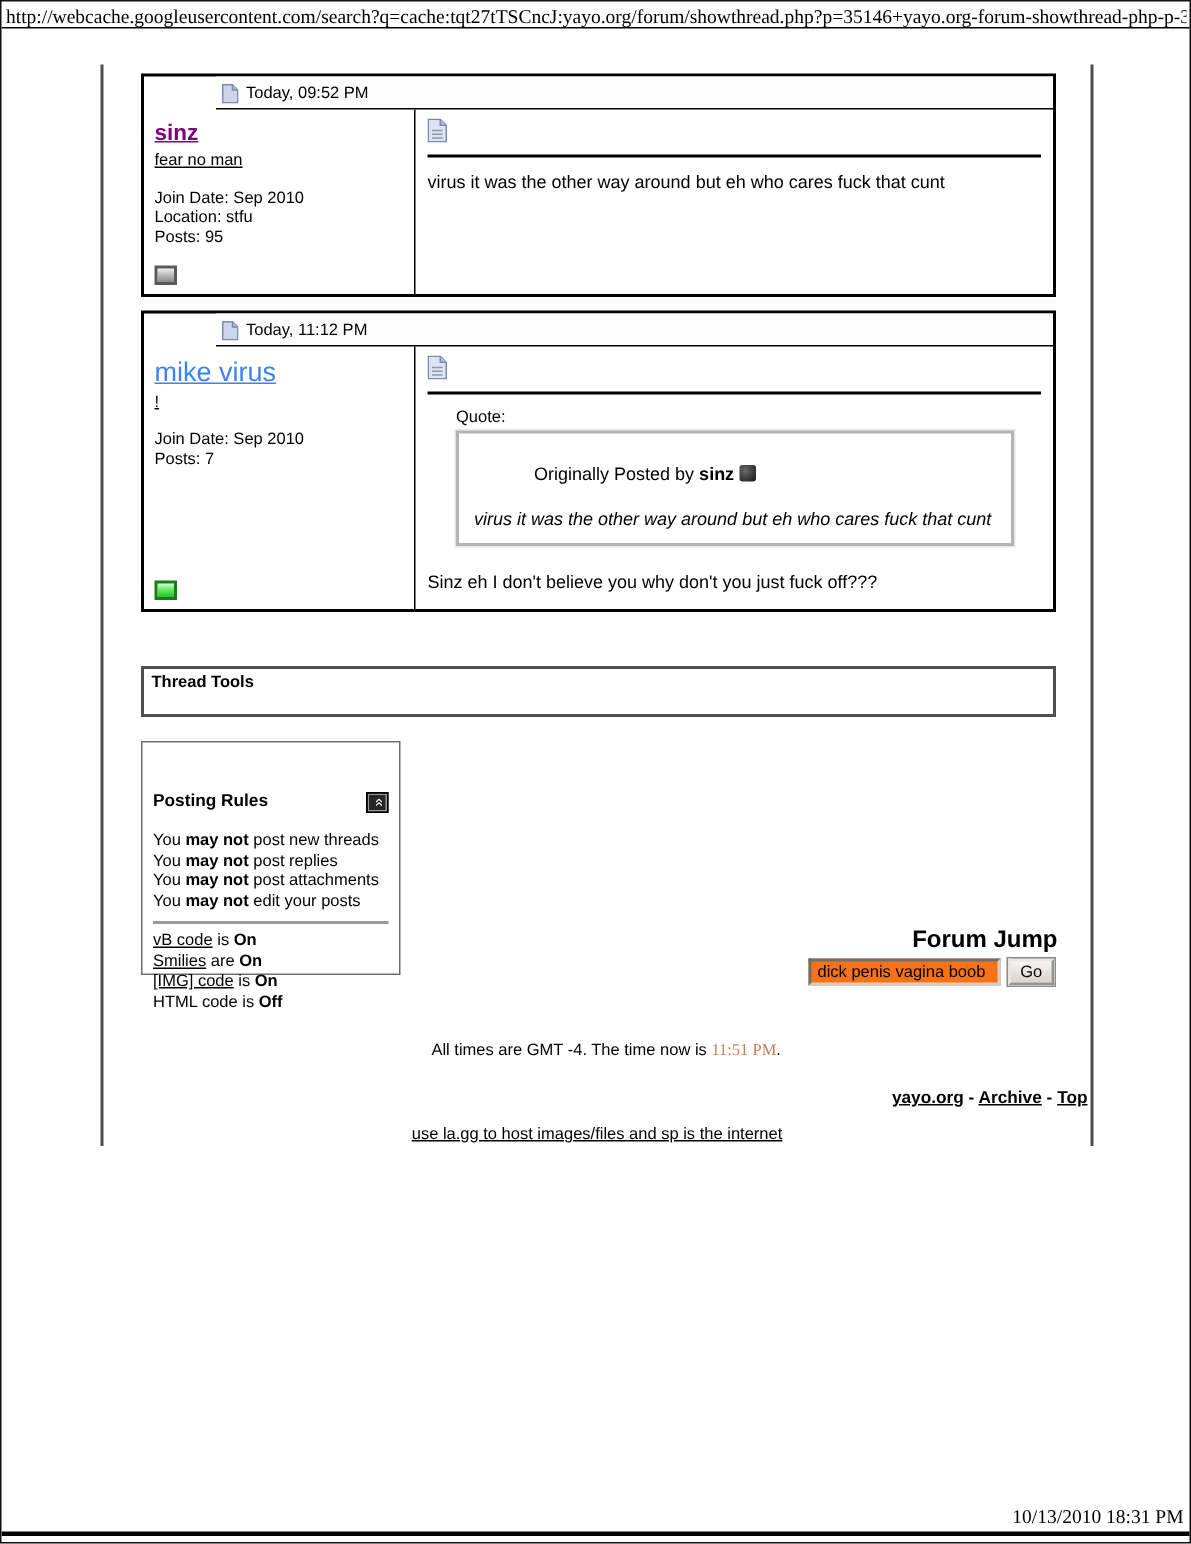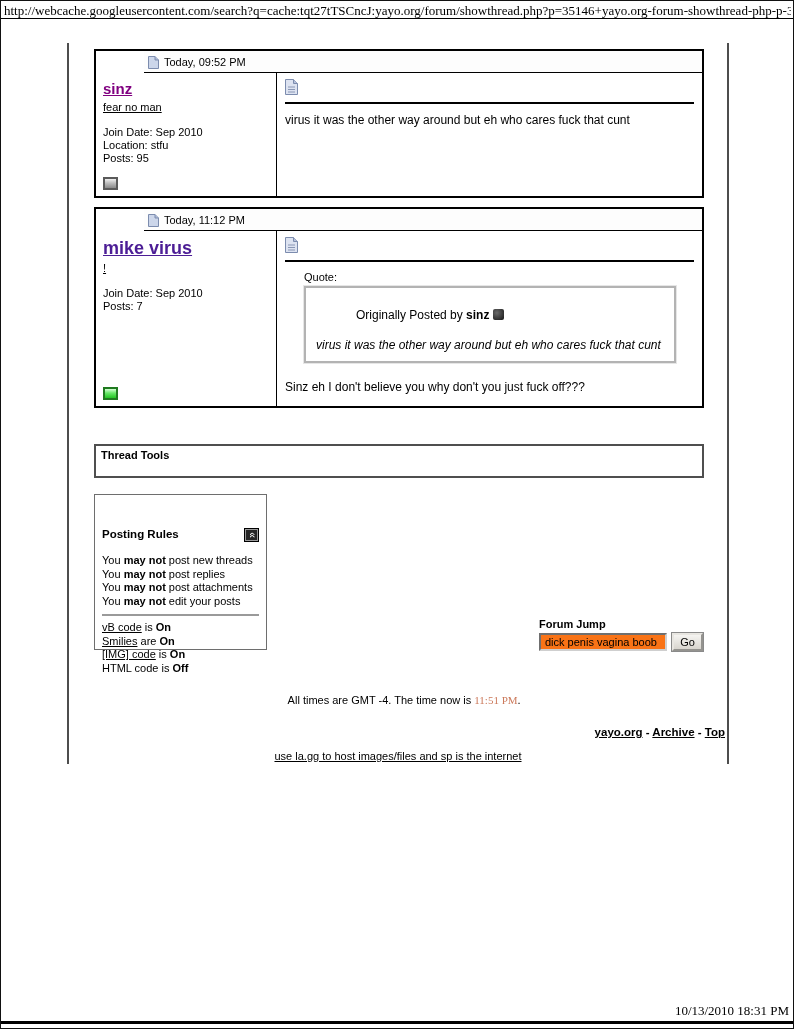--- a/index.html
+++ b/index.html
@@ -43,21 +43,21 @@
   }
   .post-body { flex:1; display:flex; min-height:0; }
   .user-col { width:181px; flex:0 0 181px; border-right:1px solid #000; padding:7px 7px; position:relative; }
   .content-col { flex:1; padding:4px 8px 4px 8px; position:relative; }
 
   .username-sinz {
     display:inline-block; color:#800080; font-weight:bold; font-size:15px;
     text-decoration:underline; cursor:pointer;
   }
   .username-mike {
-    display:inline-block; color:#4c1d95; font-weight:bold; font-size:18px;
+    display:inline-block; color:#3b82f6; font-weight:normal; font-size:18px;
     text-decoration:underline; cursor:pointer;
   }
   .user-title { font-size:11px; margin-top:3px;text-decoration:underline; }
   .user-stats { font-size:11px; line-height:13px; margin-top:13px; }
   .status-icon { position:absolute; left:7px; bottom:6px; width:15px; height:13px; }
   .status-offline { border:2px solid #5a5a5a; background:linear-gradient(180deg,#f0f0f0 0%,#bdbdbd 45%,#8a8a8a 100%); }
   .status-online  { border:2px solid #1f7a1f; background:linear-gradient(180deg,#d6ffd6 0%,#66e866 45%,#22c522 100%); }
 
   .post-icon { display:inline-block; margin-top:2px; }
   .content-rule { height:2px; background:#000; margin:3px 0 9px 0; }
@@ -99,21 +99,21 @@
   }
   .collapse-glyph { display:inline-block; transform:rotate(90deg); font-size:10px; line-height:10px; }
   .pr-rules { margin-top:12px; line-height:13.5px; }
   .pr-divider { height:2px; background:#9a9a9a; margin:6px 0 5px 0; }
   .pr-codes { line-height:13.5px; }
   .pr-link { text-decoration:underline; cursor:pointer; }
   b.state { font-weight:bold; }
 
   
   .forum-jump { position:absolute; left:538px; top:617px; width:166px; }
-  .fj-label { font-size:11px; font-weight:bold; }
+  .fj-label { font-size:16px; font-weight:bold;text-align:right; }
   .fj-row { display:flex; margin-top:3px; }
   .fj-select {
     width:128px; height:18px; border:2px solid; border-color:#6f6f6f #cfcfcf #cfcfcf #6f6f6f;
     background:#f97316; font-size:11px; padding:1px 4px; white-space:nowrap; overflow:hidden; cursor:pointer;
   }
   .fj-go {
     width:31px; height:18px; margin-left:5px; font-size:11px; text-align:center; line-height:14px;
     background:linear-gradient(180deg,#f5f4f1,#d8d5ce); border:2px outset #e8e6e1;
     box-shadow:0 0 0 1px #8a8a8a; cursor:pointer;
   }

